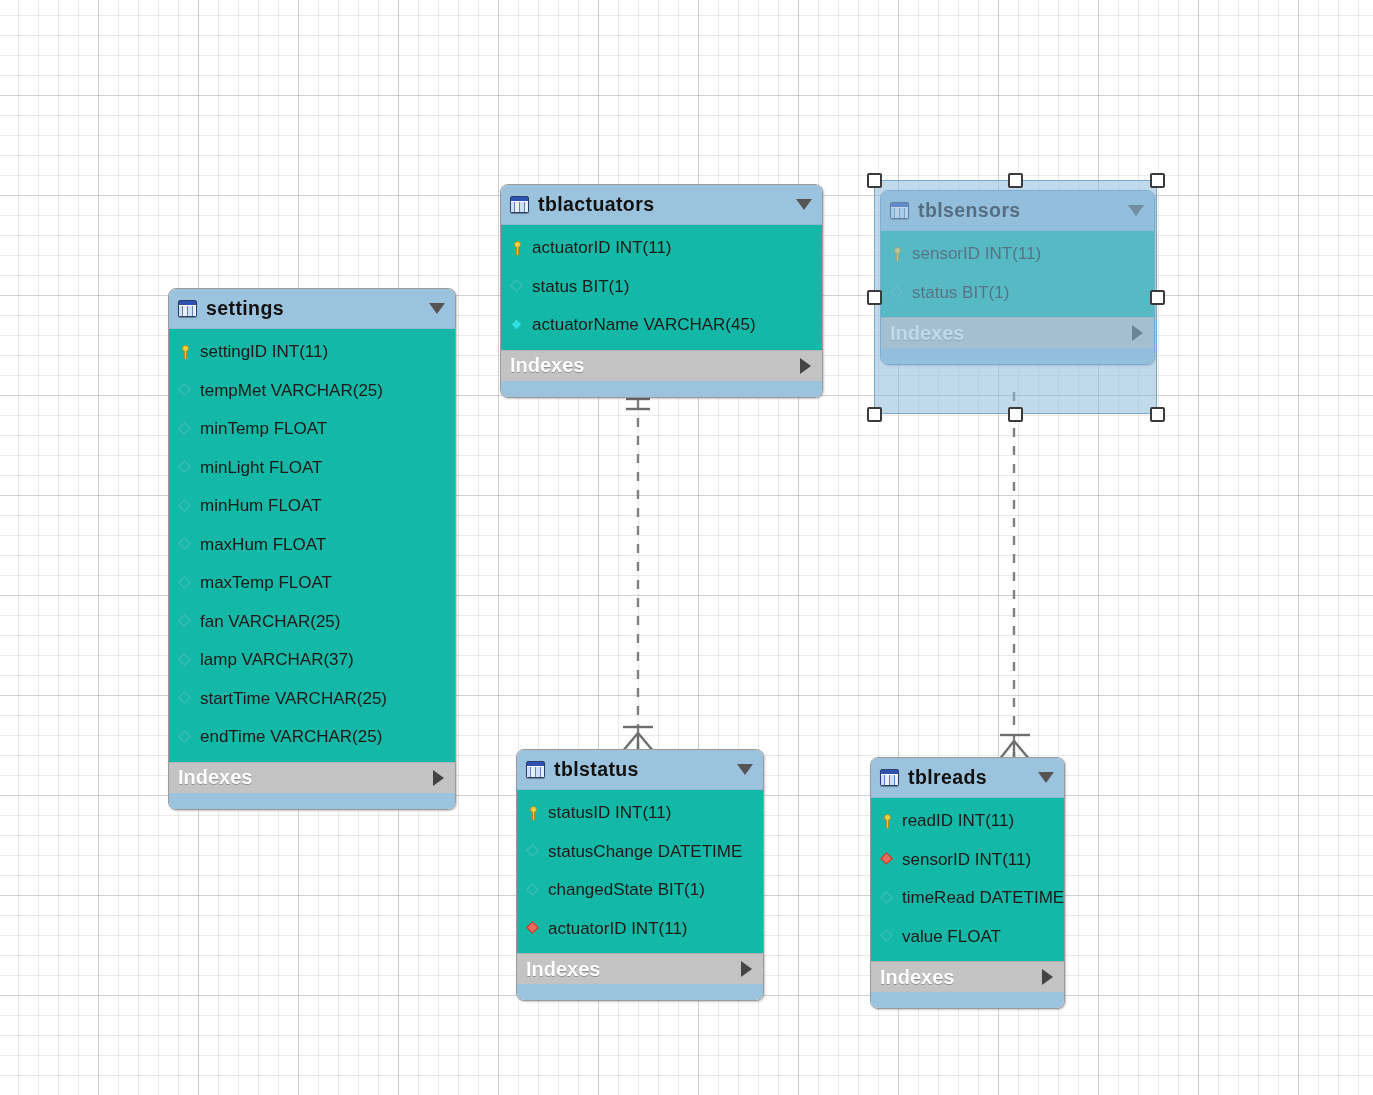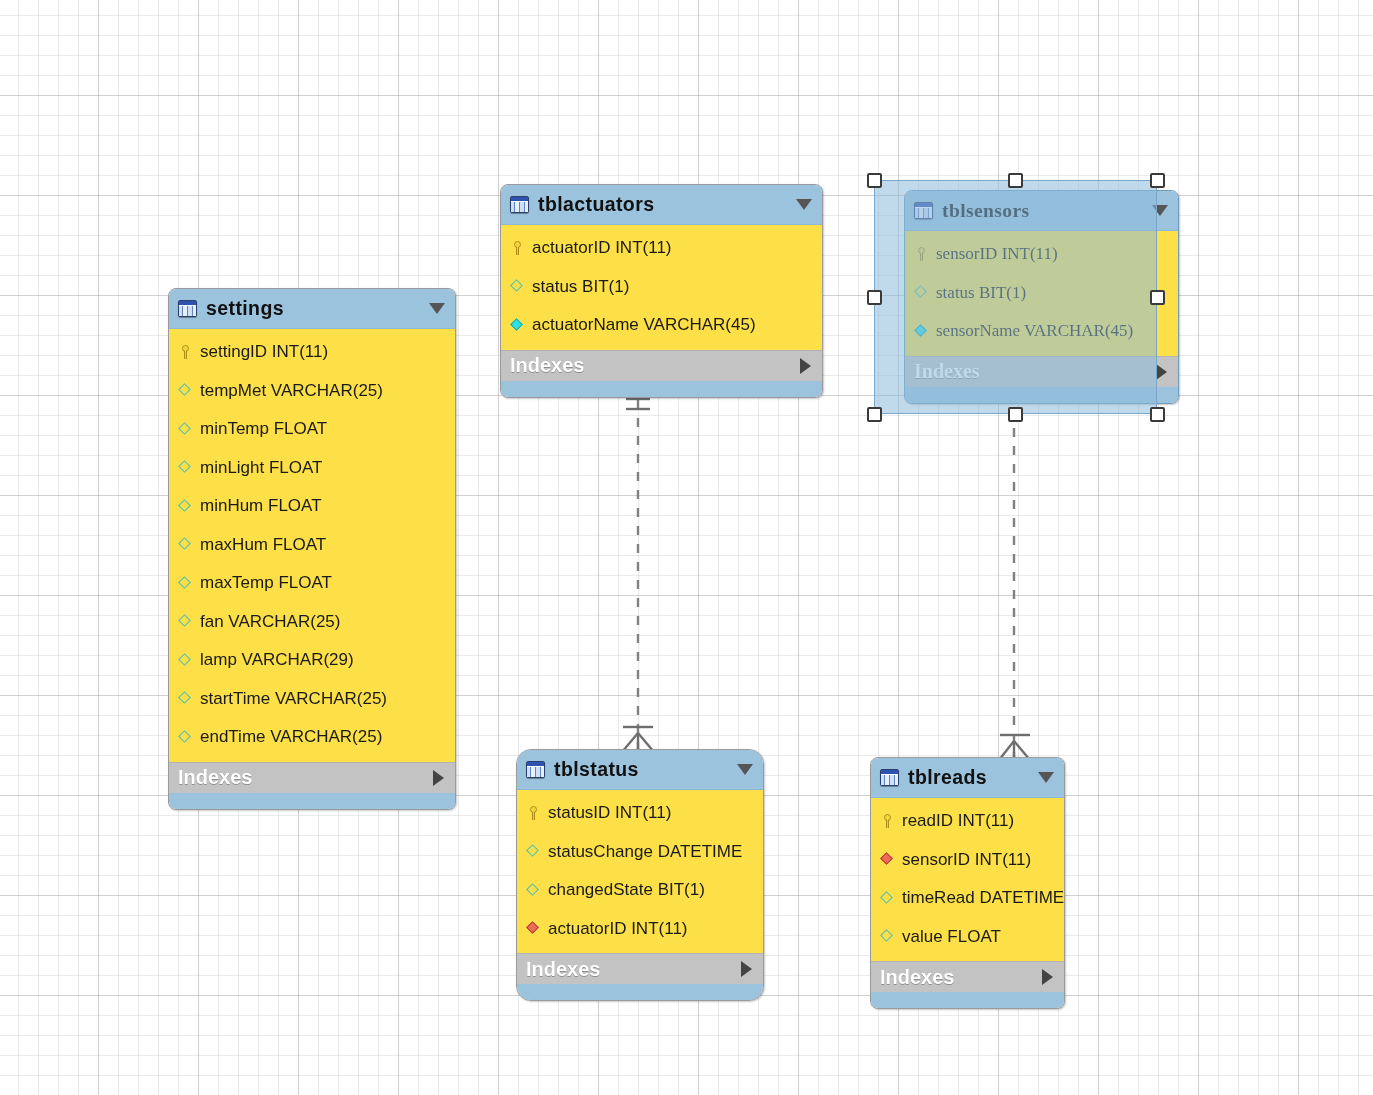--- a/index.html
+++ b/index.html
@@ -103,21 +103,21 @@
   .caret {
     width: 0; height: 0;
     border-left: 8px solid transparent;
     border-right: 8px solid transparent;
     border-top: 11px solid #555555;
     flex: 0 0 auto;
     margin-left: 6px;
   }
 
   .tbl-cols {
-    background: #fde047;
+    background: #14b8a6;
     padding: 4px 0 5px 0;
   }
   .col-row {
     display: flex;
     align-items: center;
     height: 38.5px;
     padding-left: 9px;
     box-sizing: border-box;
     white-space: nowrap;
   }
@@ -305,21 +305,21 @@
           <div class="col-row">
             <span class="mk mk-null"></span>
             <span class="col-name">maxTemp FLOAT</span>
           </div>
           <div class="col-row">
             <span class="mk mk-null"></span>
             <span class="col-name">fan VARCHAR(25)</span>
           </div>
           <div class="col-row">
             <span class="mk mk-null"></span>
-            <span class="col-name">lamp VARCHAR(29)</span>
+            <span class="col-name">lamp VARCHAR(37)</span>
           </div>
           <div class="col-row">
             <span class="mk mk-null"></span>
             <span class="col-name">startTime VARCHAR(25)</span>
           </div>
           <div class="col-row">
             <span class="mk mk-null"></span>
             <span class="col-name">endTime VARCHAR(25)</span>
           </div>
         </div>
@@ -348,47 +348,43 @@
             <span class="mk mk-nn"></span>
             <span class="col-name">actuatorName VARCHAR(45)</span>
           </div>
         </div>
         <div class="tbl-indexes">
           <span class="idx-label">Indexes</span>
           <span class="idx-caret"></span>
         </div>
         <div class="tbl-foot"></div>
       </div>
-      <div class="tbl selected" style="left: 904px; top: 190px; width: 275px; font-family: Liberation Serif, serif;">
+      <div class="tbl selected" style="left: 880px; top: 190px; width: 275px;">
         <div class="tbl-header">
           <span class="tbl-icon"></span>
           <span class="tbl-title">tblsensors</span>
           <span class="caret"></span>
         </div>
         <div class="tbl-cols">
           <div class="col-row">
             <span class="mk mk-pk"></span>
             <span class="col-name">sensorID INT(11)</span>
           </div>
           <div class="col-row">
             <span class="mk mk-null"></span>
             <span class="col-name">status BIT(1)</span>
           </div>
-          <div class="col-row">
-            <span class="mk mk-nn"></span>
-            <span class="col-name">sensorName VARCHAR(45)</span>
-          </div>
         </div>
         <div class="tbl-indexes">
           <span class="idx-label">Indexes</span>
           <span class="idx-caret"></span>
         </div>
         <div class="tbl-foot"></div>
       </div>
-      <div class="tbl" style="left: 516px; top: 749px; width: 248px; border-radius: 15px;">
+      <div class="tbl" style="left: 516px; top: 749px; width: 248px;">
         <div class="tbl-header">
           <span class="tbl-icon"></span>
           <span class="tbl-title">tblstatus</span>
           <span class="caret"></span>
         </div>
         <div class="tbl-cols">
           <div class="col-row">
             <span class="mk mk-pk"></span>
             <span class="col-name">statusID INT(11)</span>
           </div>

